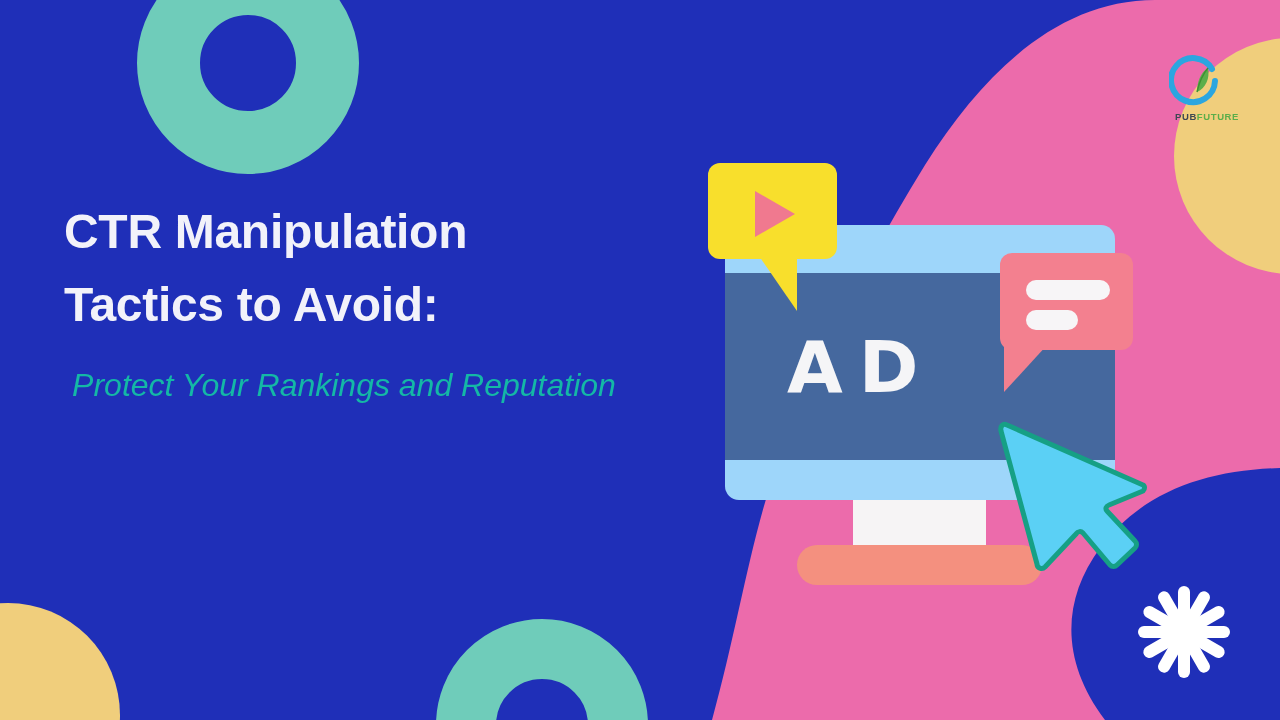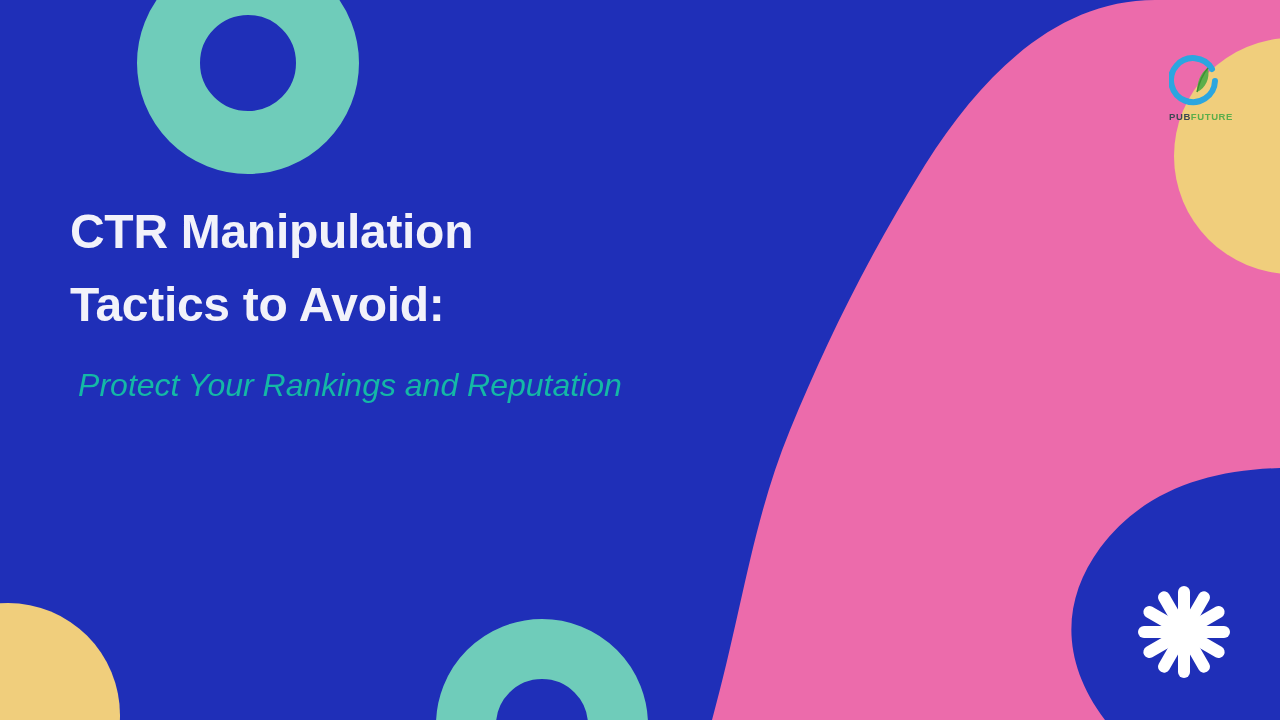--- a/index.html
+++ b/index.html
@@ -66,21 +66,21 @@
     width: 12px; height: 52px;
     margin-left: -6px; margin-top: -6px;
     background: #FFFFFF;
     border-radius: 6px;
     transform-origin: 6px 6px;
   }
 
   
   #text-block {
     position: absolute;
-    left: 70px; top: 196px;
+    left: 64px; top: 196px;
     width: 560px;
   }
   #headline {
     color: #F2F2FA;
     font-size: 48px;
     font-weight: bold;
     line-height: 1.52;
     letter-spacing: -0.3px;
     margin: 0;
     text-align: left;
@@ -99,21 +99,21 @@
 
   
   #logo {
     position: absolute;
     left: 1155px; top: 55px;
     width: 80px; height: 82px;
   }
   #logo-mark { position: absolute; left: 14px; top: 0; width: 52px; height: 52px; }
   #logo-wordmark {
     position: absolute;
-    left: 6px; top: 56px;
+    left: 12px; top: 56px;
     width: 80px;
     text-align: center;
     font-size: 9.5px;
     font-weight: bold;
     letter-spacing: 0.6px;
     color: #3D4852;
   }
   #logo-wordmark .accent { color: #5BAE4A; }
 
   
@@ -280,14 +280,47 @@
 
   <div id="logo">
     <svg id="logo-mark" viewBox="0 0 52 52">
       <path d="M43,14 A22,22 0 1 0 46,26" fill="none" stroke="#2BA6E0" stroke-width="6" stroke-linecap="round"></path>
       <path d="M39,13 C41,23 37,33 28,37 C28,28 31,18 39,13 Z" fill="#5BAE4A"></path>
       <path d="M39,13 C33,20 30,28 28,37" fill="none" stroke="#3E8F33" stroke-width="1.4"></path>
     </svg>
     <div id="logo-wordmark"><span>PUB</span><span class="accent">FUTURE</span></div>
   </div>
 
+  <div id="illustration">
+
+    <div id="monitor-top-bar"></div>
+
+    <div id="monitor-screen">
+      <div id="ad-label">AD</div>
+    </div>
+
+    <div id="monitor-bottom-bar"></div>
+    <div id="monitor-neck"></div>
+    <div id="monitor-base"></div>
+
+    <div id="bubble-video">
+      <div class="tail"></div>
+      <div class="body"></div>
+      <div id="play-icon"></div>
+    </div>
+
+    <div id="bubble-message">
+      <div class="tail"></div>
+      <div class="body"></div>
+      <div class="line1"></div>
+      <div class="line2"></div>
+    </div>
+
+    <svg id="cursor-arrow" viewBox="0 0 160 160">
+      <path d="M12,10 L148,70 C150,71 150,74 148,76 L114,90 C111,91 110,94 112,96
+               L140,126 C142,128 142,131 140,133 L122,150 C120,152 117,152 115,150
+               L88,118 C86,116 83,116 81,119 L50,152 C47,155 42,153 42,149
+               L6,16 C5,11 8,8 12,10 Z" fill="#5BD0F5" stroke="#16A085" stroke-width="5" stroke-linejoin="round"></path>
+    </svg>
+
+  </div>
 
 </div>
 
 </body></html>

